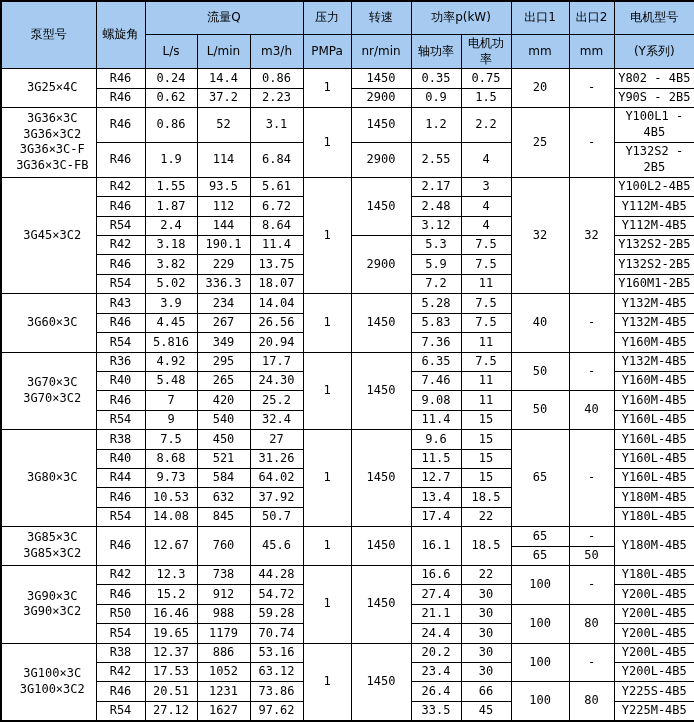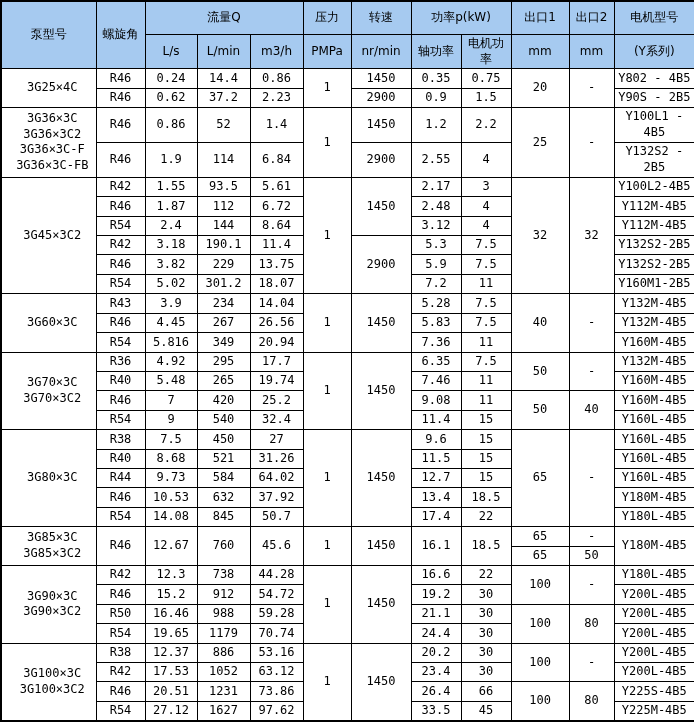--- a/index.html
+++ b/index.html
@@ -114,21 +114,21 @@
           <td>Y90S - 2B5</td>
         </tr>
         <tr>
           <td rowspan="2" class="model">3G36×3C
 3G36×3C2
 3G36×3C-F
 3G36×3C-FB</td>
           <td>R46</td>
           <td>0.86</td>
           <td>52</td>
-          <td>1.4</td>
+          <td>3.1</td>
           <td rowspan="2">1</td>
           <td>1450</td>
           <td>1.2</td>
           <td>2.2</td>
           <td rowspan="2">25</td>
           <td rowspan="2">-</td>
           <td>Y100L1 -
 4B5</td>
         </tr>
         <tr>
@@ -189,21 +189,21 @@
           <td>3.82</td>
           <td>229</td>
           <td>13.75</td>
           <td>5.9</td>
           <td>7.5</td>
           <td>Y132S2-2B5</td>
         </tr>
         <tr>
           <td>R54</td>
           <td>5.02</td>
-          <td>301.2</td>
+          <td>336.3</td>
           <td>18.07</td>
           <td>7.2</td>
           <td>11</td>
           <td>Y160M1-2B5</td>
         </tr>
         <tr>
           <td rowspan="3" class="model">3G60×3C</td>
           <td>R43</td>
           <td>3.9</td>
           <td>234</td>
@@ -246,21 +246,21 @@
           <td>6.35</td>
           <td>7.5</td>
           <td rowspan="2">50</td>
           <td rowspan="2">-</td>
           <td>Y132M-4B5</td>
         </tr>
         <tr>
           <td>R40</td>
           <td>5.48</td>
           <td>265</td>
-          <td>19.74</td>
+          <td>24.30</td>
           <td>7.46</td>
           <td>11</td>
           <td>Y160M-4B5</td>
         </tr>
         <tr>
           <td>R46</td>
           <td>7</td>
           <td>420</td>
           <td>25.2</td>
           <td>9.08</td>
@@ -360,21 +360,21 @@
           <td>22</td>
           <td rowspan="2">100</td>
           <td rowspan="2">-</td>
           <td>Y180L-4B5</td>
         </tr>
         <tr>
           <td>R46</td>
           <td>15.2</td>
           <td>912</td>
           <td>54.72</td>
-          <td>19.2</td>
+          <td>27.4</td>
           <td>30</td>
           <td>Y200L-4B5</td>
         </tr>
         <tr>
           <td>R50</td>
           <td>16.46</td>
           <td>988</td>
           <td>59.28</td>
           <td>21.1</td>
           <td>30</td>

